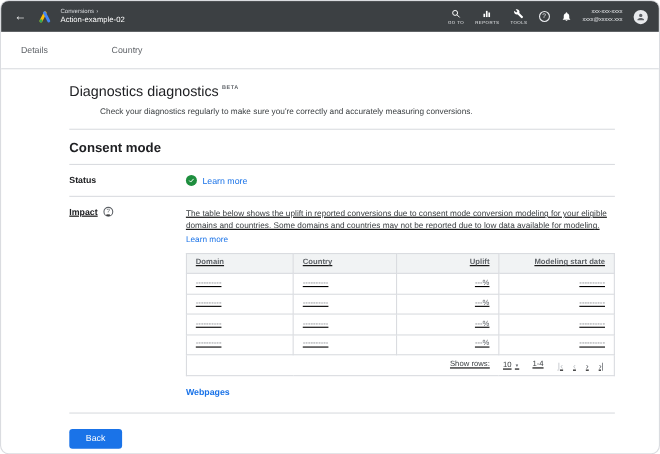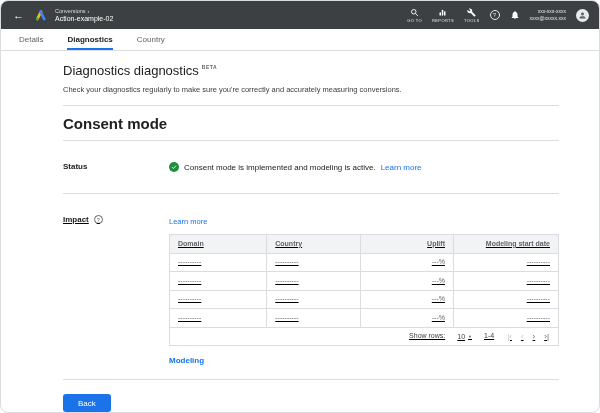--- a/index.html
+++ b/index.html
@@ -25,33 +25,33 @@
   .tb-label { font-size:4px; letter-spacing:.4px; font-family:inherit; }
   .help-circle { width:10px; height:10px; border:1px solid #e8eaed; border-radius:50%; display:flex; align-items:center; justify-content:center; font-size:6px; color:#e8eaed; background:none; cursor:pointer; }
   .bell-btn { background:none; border:none; padding:0; cursor:pointer; }
   .bell-btn svg { width:10px; height:10px; display:block; }
   .account { text-align:right; font-size:5px; color:#e8eaed; line-height:1.5; }
   .avatar-btn { background:none; border:none; padding:0; cursor:pointer; }
   .avatar { width:13px; height:13px; border-radius:50%; background:#e8eaed; display:flex; align-items:center; justify-content:center; }
   .avatar svg { width:9px; height:9px; }
 
   
-  .tabs { height:22px; background:#fff; border-bottom:1px solid #dadce0; display:flex; align-items:stretch; padding-left:18px; gap:24px; }
+  .tabs { height:34px; background:#fff; border-bottom:1px solid #dadce0; display:flex; align-items:stretch; padding-left:18px; gap:58px; }
   .tab { font-size:8px; color:#5f6368; display:flex; align-items:center; cursor:pointer; border-bottom:2.5px solid transparent; padding-top:2px; }
   .tab.active { color:#202124; font-weight:bold; border-bottom-color:#1a73e8; }
 
   
   .main { padding:12px 40px 0 62px; }
   .page-title { font-size:13px; font-weight:400; color:#202124; }
   .beta { font-size:5px; color:#5f6368; letter-spacing:.5px; vertical-align:6px; margin-left:3px; font-weight:bold; }
-  .page-desc { font-size:7.5px; color:#3c4043; margin-top:7px; }
-  .section-head { margin-top:11px; border-top:1px solid #dadce0; padding-top:9px; font-size:15px; color:#202124; font-weight:bold; }
+  .page-desc { font-size:7.5px; color:#3c4043; margin-top:7px;margin-left:28px; }
+  .section-head { margin-top:11px; border-top:1px solid #dadce0; padding-top:9px; font-size:12px; color:#202124; font-weight:bold; }
 
   .panel { margin-top:8px; }
-  .p-row { display:flex; border-top:1px solid #dadce0; padding:21px 0; }
+  .p-row { display:flex; border-top:1px solid #dadce0; padding:9px 0; }
   .p-row.last { border-bottom:1px solid #dadce0; padding-bottom:12px;text-decoration:underline; }
   .p-label { width:106px; flex-shrink:0; font-size:8px; font-weight:bold; color:#202124; display:flex; align-items:center; gap:5px; align-self:flex-start; }
   .help-q { width:9px; height:9px; border:1px solid #5f6368; border-radius:50%; font-size:5.5px; font-weight:400; color:#5f6368; display:inline-flex; align-items:center; justify-content:center; background:none; cursor:pointer; }
 
   .status-line { display:flex; align-items:center; gap:5px; font-size:8px; color:#202124; }
   .check-badge { width:10px; height:10px; border-radius:50%; background:#1e8e3e; display:inline-flex; align-items:center; justify-content:center; flex-shrink:0; }
   .check-badge svg { width:6px; height:6px; display:block; }
   .link { color:#1a73e8; text-decoration:none; cursor:pointer; }
 
   .impact-content { flex:1; font-size:7.5px; color:#3c4043; line-height:1.5; }
@@ -133,52 +133,51 @@
         <svg viewBox="0 0 24 24">
           <path fill="#5f6368" d="M12 12c2.2 0 4-1.8 4-4s-1.8-4-4-4-4 1.8-4 4 1.8 4 4 4zm0 2c-2.7 0-8 1.3-8 4v2h16v-2c0-2.7-5.3-4-8-4z"></path>
         </svg>
       </span>
     </button>
   </div>
 </header>
 
 <nav class="tabs">
   <div class="tab">Details</div>
-  <div class="tab active">Diagnostics</div>
   <div class="tab">Country</div>
 </nav>
 
 <main class="main">
   <h1 class="page-title"><span>Diagnostics diagnostics</span><span class="beta">BETA</span></h1>
   <p class="page-desc">Check your diagnostics regularly to make sure you're correctly and accurately measuring conversions.</p>
 
   <h2 class="section-head">Consent mode</h2>
 
   <section class="panel">
     <div class="p-row">
       <div class="p-label">Status</div>
       <div class="status-line">
         <span class="check-badge">
           <svg viewBox="0 0 24 24">
               <path fill="none" stroke="#fff" stroke-width="3.5" d="M4 12.5l5.5 5.5L20 6.5"></path>
             </svg>
         </span>
-        <span>Consent mode is implemented and modeling is active.</span>
         <a class="link">Learn more</a>
       </div>
     </div>
 
     <div class="p-row last">
       <div class="p-label">
         <span>Impact</span>
         <button class="help-q">
             <span>?</span>
           </button>
       </div>
       <div class="impact-content">
+        <p>The table below shows the uplift in reported conversions due to consent mode conversion modeling for your eligible domains and countries. Some domains and countries may not be reported due to low data available for modeling.</p>
         <a class="link learn-block">Learn more</a>
 
         <table class="uplift">
           <colgroup>
               <col style="width:25%">
               <col style="width:24%">
               <col style="width:24%">
               <col style="width:27%">
             </colgroup>
           <thead>
@@ -230,19 +229,19 @@
                     <button class="pg-btn disabled"><span>‹</span></button>
                     <button class="pg-btn"><span>›</span></button>
                     <button class="pg-btn"><span>›|</span></button>
                   </span>
                 </div>
               </td>
             </tr>
           </tfoot>
         </table>
 
-        <a class="link download">Modeling</a>
+        <a class="link download">Webpages</a>
       </div>
     </div>
   </section>
 
   <button class="back-button">Back</button>
 </main>
 
 </body></html>

